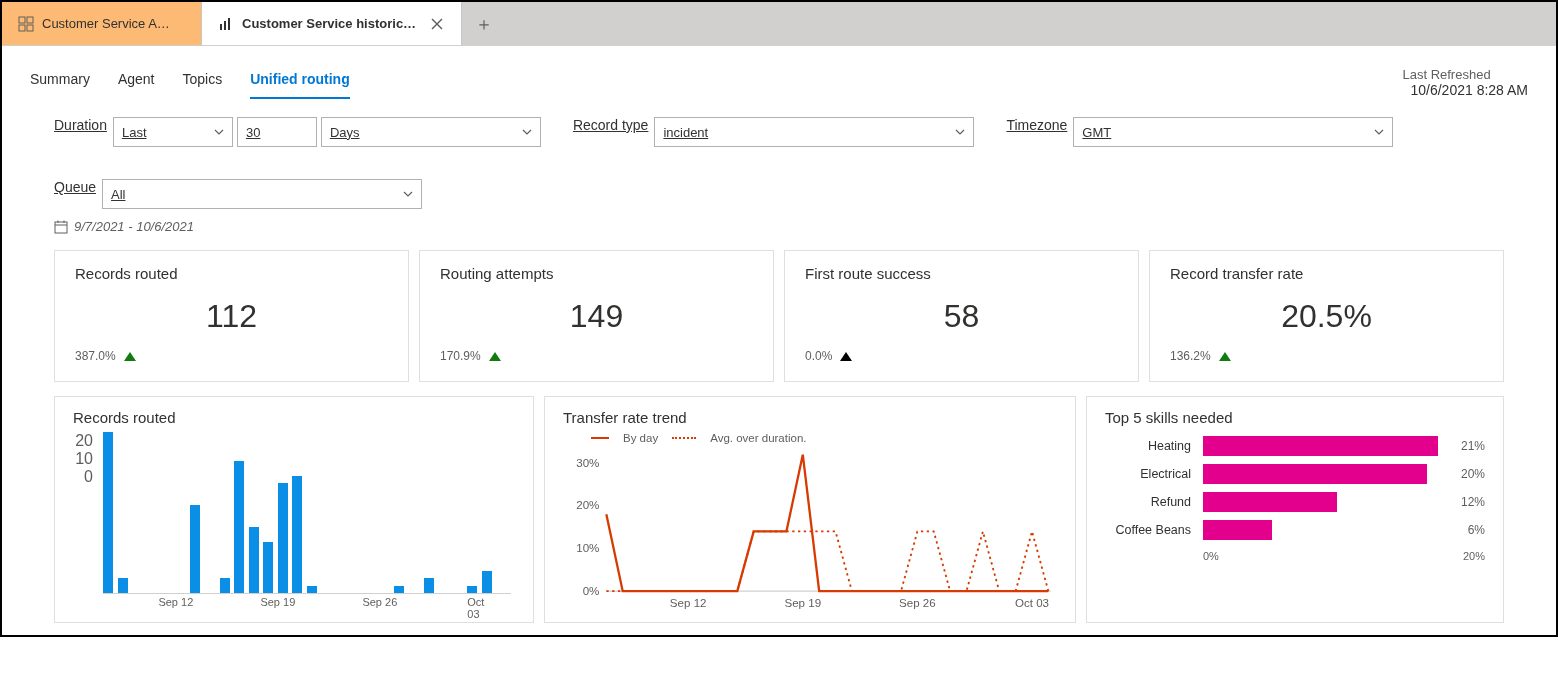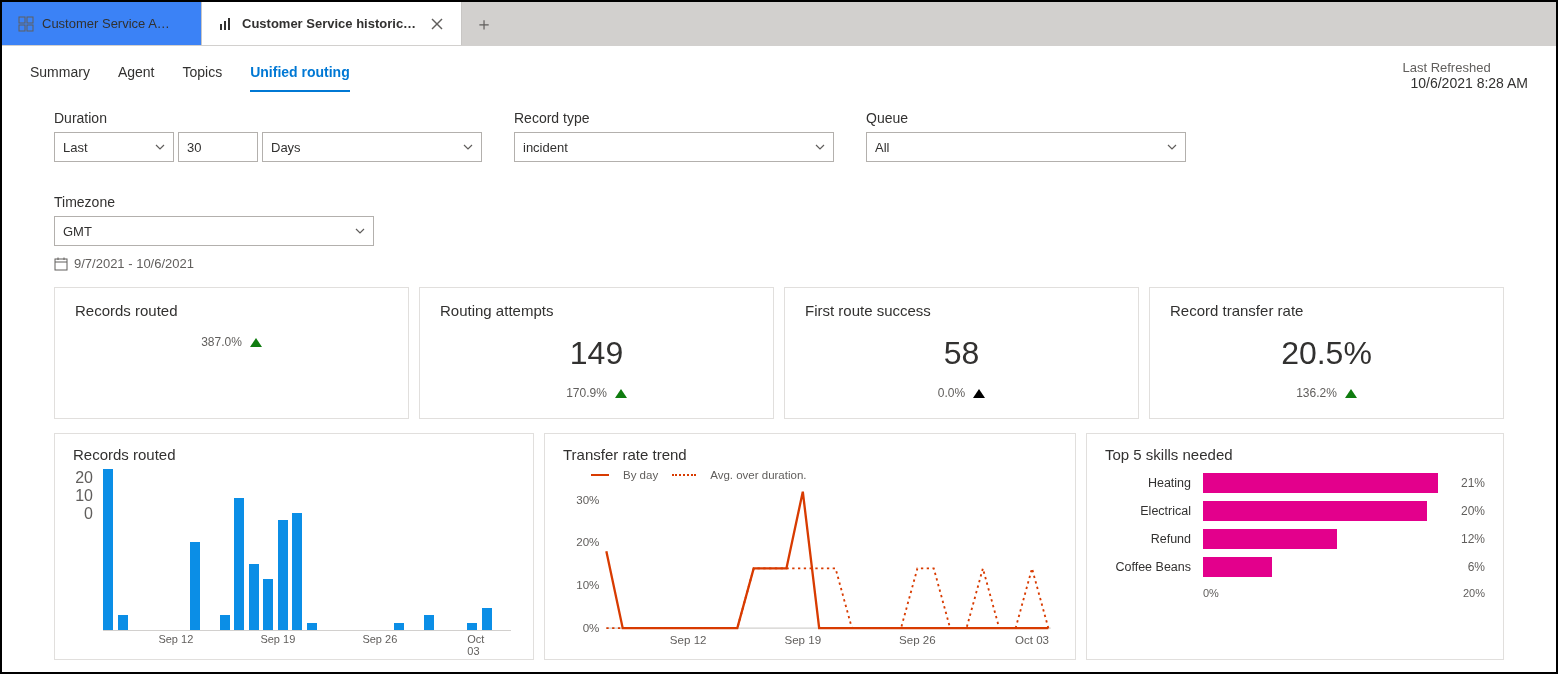--- a/index.html
+++ b/index.html
@@ -1,42 +1,42 @@
 <!DOCTYPE html>
 <html><head>
 <meta charset="utf-8">
 <style>
   * { box-sizing: border-box; margin: 0; padding: 0; }
   body { font-family: "Segoe UI", -apple-system, sans-serif; font-size: 13px; color: #323130; background: #fff; width: 1558px; }
   .tab-strip { background: #d2d0ce; height: 44px; display: flex; align-items: stretch; border-bottom: 1px solid #d2d0ce; }
   .tab { display: flex; align-items: center; padding: 0 16px; gap: 8px; cursor: pointer; font-size: 13px; border-right: 1px solid #c8c6c4; }
-  .tab.inactive { background: #3b82f6; color: #323130; min-width: 200px; }
+  .tab.inactive { background: #fdba74; color: #323130; min-width: 200px; }
   .tab.active { background: #fff; color: #323130; font-weight: 600; min-width: 260px; position: relative; }
   .tab-icon { width: 16px; height: 16px; flex-shrink: 0; }
   .tab-close { width: 16px; height: 16px; display:flex; align-items:center; justify-content:center; cursor:pointer; margin-left:auto; }
   .tab-add { width: 44px; display:flex; align-items:center; justify-content:center; cursor:pointer; font-size: 18px; color:#605e5c; }
   .workspace { border: 2px solid #000; margin: 0; padding: 0 0 12px 0; }
-  .nav-row { display:flex; align-items:flex-start; justify-content:space-between; padding: 14px 28px 0 28px; }
+  .nav-row { display:flex; align-items:flex-start; justify-content:space-between; padding: 21px 28px 0 28px; }
   .nav-tabs { display:flex; gap: 28px; font-size: 14px; }
   .nav-tab { padding: 4px 0 10px; cursor:pointer; color:#323130; border-bottom: 2px solid transparent; }
   .nav-tab.active { color:#0078d4; border-bottom: 2px solid #0078d4; font-weight:600; }
   .refresh-block { text-align:left; font-size: 13px; color:#605e5c; }
   .refresh-block .time { color:#323130; font-size: 14px; margin-left: 8px; }
   .filters { display:flex; gap: 32px; padding: 18px 52px 6px 52px; flex-wrap: wrap; }
-  .filter-col { display:flex; flex-direction:column; gap:6px; }
+  .filter-col { display:flex; gap:6px;text-decoration:underline; }
   .filter-label { font-size: 14px; color:#323130; }
   .select { border:1px solid #b3b0ad; background:#fff; height:30px; display:flex; align-items:center; padding: 0 8px; font-size:13px; min-width: 120px; cursor:pointer; position:relative; justify-content:space-between; }
   .select .chev { margin-left: 12px; }
   .duration-row { display:flex; gap:4px; }
-  .date-range { display:flex; align-items:center; gap:6px; padding: 4px 52px; color:#605e5c; font-size:13px; }
+  .date-range { display:flex; align-items:center; gap:6px; padding: 4px 52px; color:#605e5c; font-size:13px;font-style:italic; }
   .cards-row { display:flex; gap: 10px; padding: 12px 52px 0 52px; }
   .card { flex:1; border:1px solid #e1dfdd; background:#fff; padding: 14px 20px 18px 20px; }
   .card-title { font-size: 15px; color:#323130; margin-bottom: 16px; }
   .card-value { font-size: 32px; font-weight:400; text-align:center; margin-bottom: 14px; }
-  .card-delta { font-size:12px; text-align:center; color:#605e5c; display:flex; justify-content:center; align-items:center; gap:8px; }
+  .card-delta { font-size:12px; text-align:center; color:#605e5c; display:flex; justify-content:flex-start; align-items:center; gap:8px; }
   .tri-up-green { width:0; height:0; border-left:6px solid transparent; border-right:6px solid transparent; border-bottom:9px solid #107c10; display:inline-block; }
   .tri-up-black { width:0; height:0; border-left:6px solid transparent; border-right:6px solid transparent; border-bottom:9px solid #000; display:inline-block; }
   .charts-row { display:flex; gap:10px; padding: 14px 52px 0 52px; }
   .chart-card { border:1px solid #e1dfdd; background:#fff; padding: 12px 18px 10px 18px; }
   .chart-title { font-size: 15px; color:#323130; margin-bottom:6px; }
   .legend { font-size:11.5px; color:#605e5c; display:flex; gap:14px; margin:4px 0 6px 28px; align-items:center; }
   .lg-line { width:18px; height:2px; background:#d83b01; display:inline-block; }
   .lg-dots { width:24px; border-top:2px dotted #d83b01; display:inline-block; height:0; }
   .bar-chart { position:relative; height:180px; }
   .y-axis { position:absolute; left:0; top:0; bottom:18px; width:24px; font-size:16px; color:#605e5c; display:flex; flex-direction:column; align-items:flex-end; padding-right:4px; }
@@ -123,53 +123,54 @@
       <div class="filter-label">Record type</div>
       <div class="select" style="min-width:320px">
         <span>incident</span>
         <svg class="chev" width="10" height="10" viewBox="0 0 10 10">
             <polyline points="1,3 5,7 9,3" fill="none" stroke="#605e5c" stroke-width="1.2"></polyline>
           </svg>
       </div>
     </div>
 
     <div class="filter-col">
+      <div class="filter-label">Timezone</div>
+      <div class="select" style="min-width:320px">
+        <span>GMT</span>
+        <svg class="chev" width="10" height="10" viewBox="0 0 10 10">
+            <polyline points="1,3 5,7 9,3" fill="none" stroke="#605e5c" stroke-width="1.2"></polyline>
+          </svg>
+      </div>
+    </div>
+
+    <div class="filter-col">
       <div class="filter-label">Queue</div>
       <div class="select" style="min-width:320px">
         <span>All</span>
-        <svg class="chev" width="10" height="10" viewBox="0 0 10 10">
-            <polyline points="1,3 5,7 9,3" fill="none" stroke="#605e5c" stroke-width="1.2"></polyline>
-          </svg>
-      </div>
-    </div>
-
-    <div class="filter-col">
-      <div class="filter-label">Timezone</div>
-      <div class="select" style="min-width:320px">
-        <span>GMT</span>
         <svg class="chev" width="10" height="10" viewBox="0 0 10 10">
             <polyline points="1,3 5,7 9,3" fill="none" stroke="#605e5c" stroke-width="1.2"></polyline>
           </svg>
       </div>
     </div>
   </div>
 
   <div class="date-range">
     <svg width="14" height="14" viewBox="0 0 14 14">
         <rect x="1" y="2" width="12" height="11" fill="none" stroke="#605e5c"></rect>
         <line x1="1" y1="5" x2="13" y2="5" stroke="#605e5c"></line>
         <line x1="4" y1="0.5" x2="4" y2="3" stroke="#605e5c"></line>
         <line x1="10" y1="0.5" x2="10" y2="3" stroke="#605e5c"></line>
       </svg>
     <span>9/7/2021 - 10/6/2021</span>
   </div>
 
   <div class="cards-row" id="cards-row">
       <div class="card">
        <div class="card-title">Records routed</div>
+       <div class="card-value">112</div>
        <div class="card-delta">387.0%<span class="tri-up-green"></span></div>
      </div>
       <div class="card">
        <div class="card-title">Routing attempts</div>
        <div class="card-value">149</div>
        <div class="card-delta">170.9%<span class="tri-up-green"></span></div>
      </div>
       <div class="card">
        <div class="card-title">First route success</div>
        <div class="card-value">58</div>

